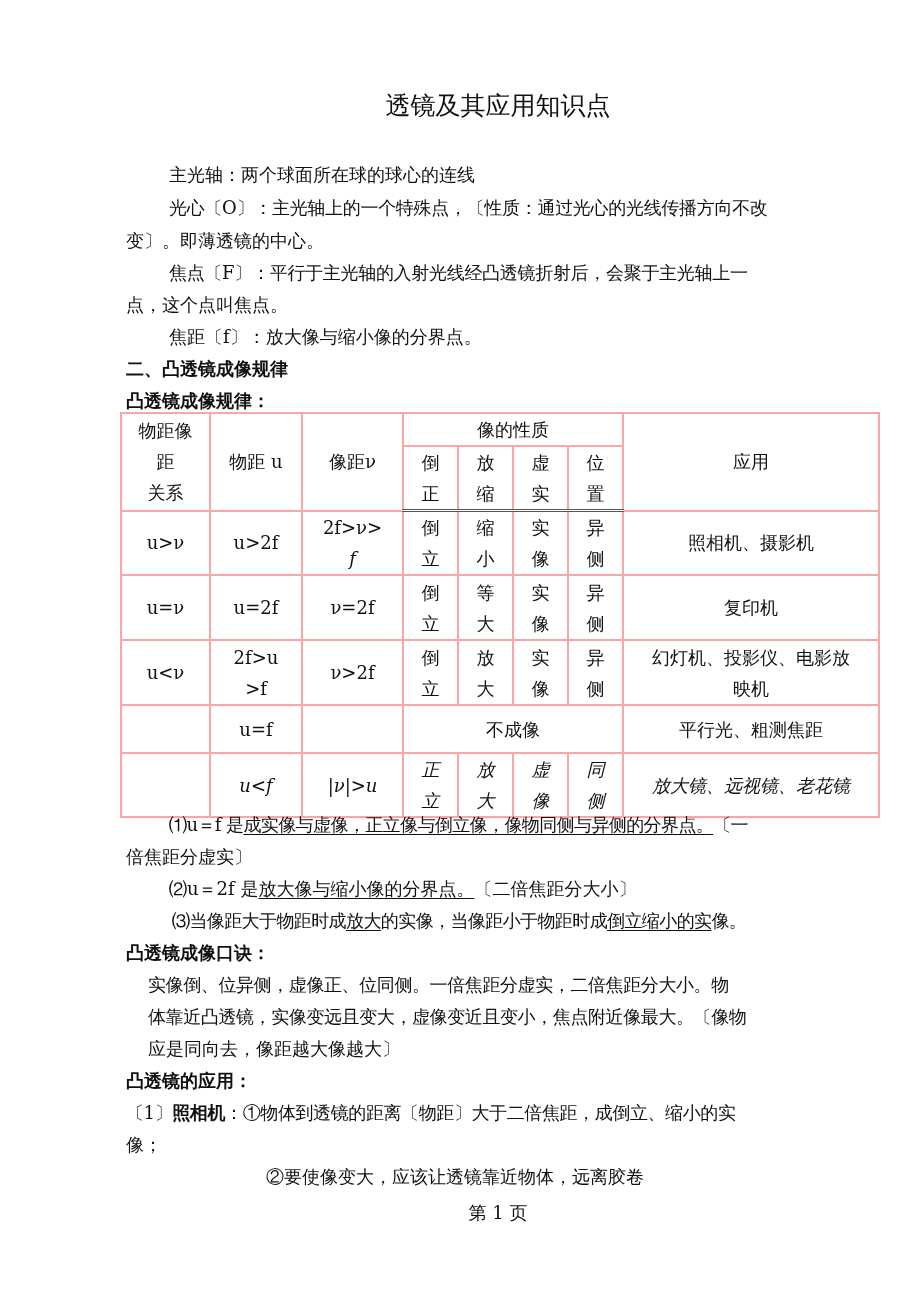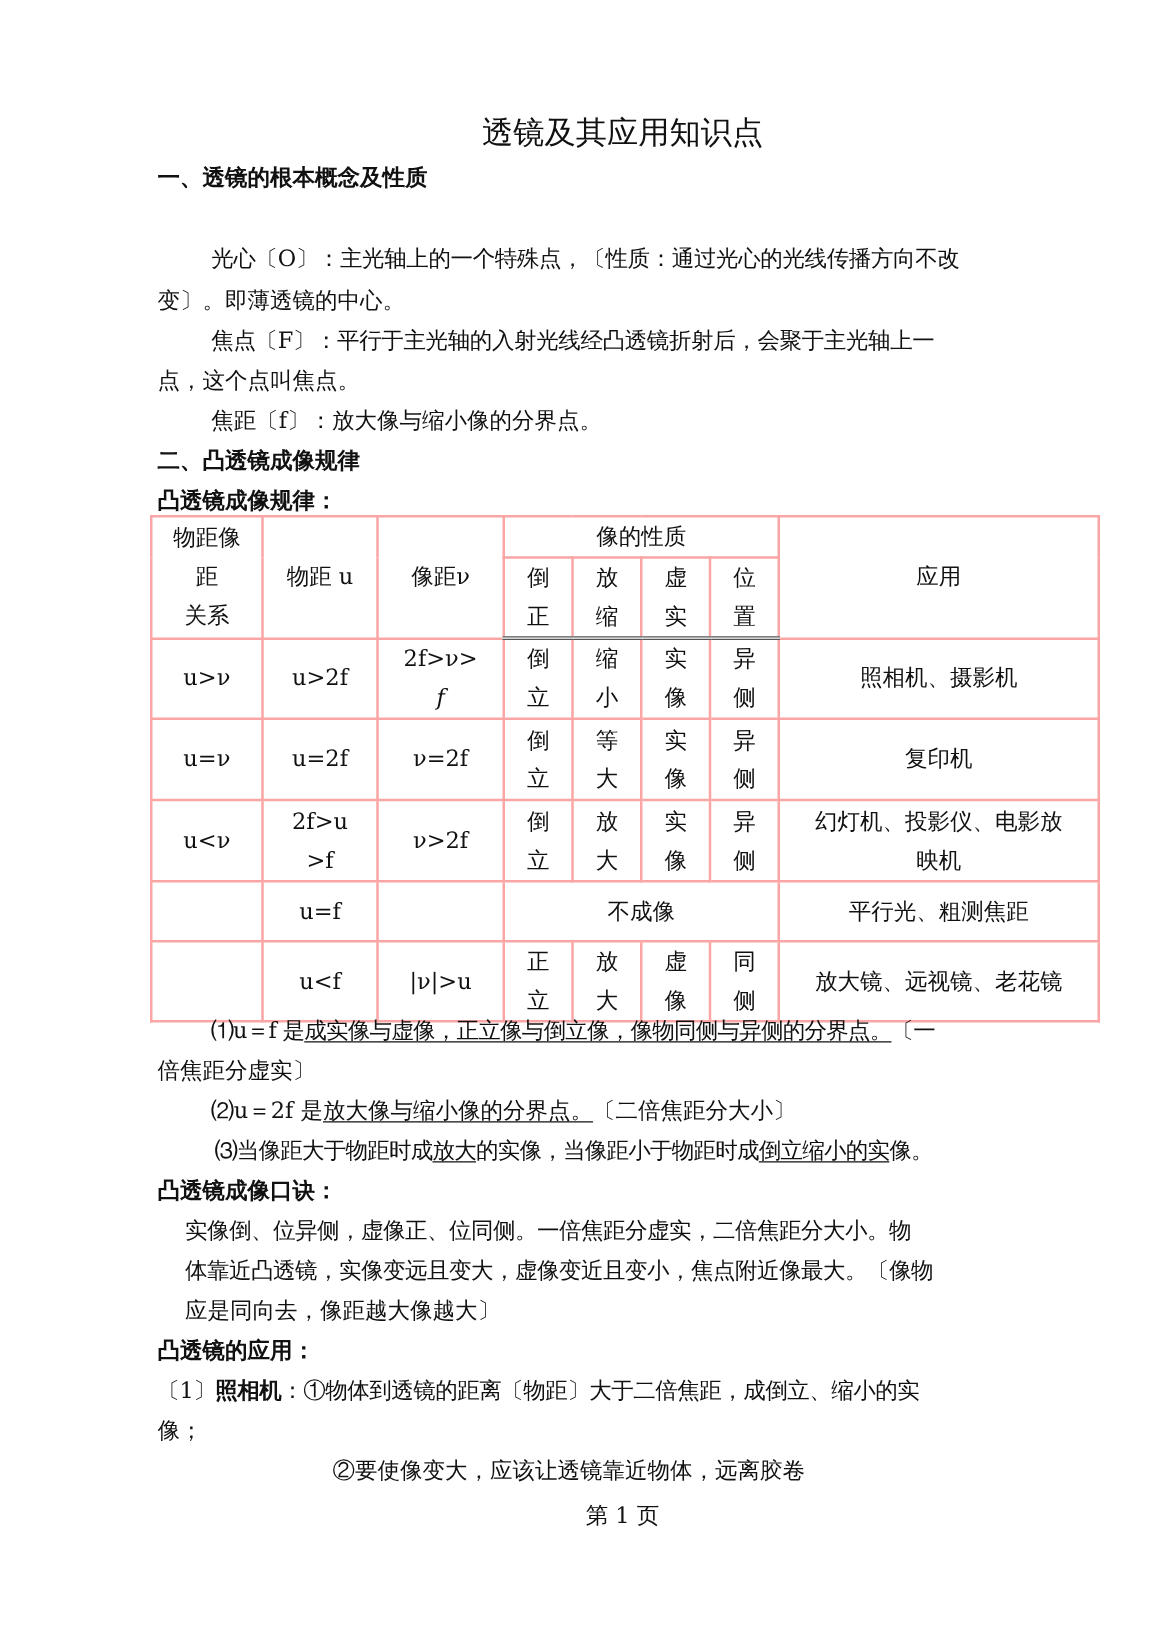--- a/index.html
+++ b/index.html
@@ -45,21 +45,21 @@
     pointer-events: none; white-space: nowrap;
   }
 </style>
 </head>
 <body>
 
 <div class="page">
 
   <div class="abs title">透镜及其应用知识点</div>
 
-  <div class="abs h" style="left:88px; top:130px;">一、透镜的根本概念及性质</div>
+  <div class="abs p" style="left:131px; top:162px;">主光轴：两个球面所在球的球心的连线</div>
   <div class="abs p" style="left:131px; top:195px; letter-spacing:-0.3px;">光心〔O〕：主光轴上的一个特殊点，〔性质：通过光心的光线传播方向不改</div>
   <div class="abs p" style="left:88px; top:228px;">变〕。即薄透镜的中心。</div>
   <div class="abs p" style="left:131px; top:260px; letter-spacing:-0.3px;">焦点〔F〕：平行于主光轴的入射光线经凸透镜折射后，会聚于主光轴上一</div>
   <div class="abs p" style="left:88px; top:292px;">点，这个点叫焦点。</div>
   <div class="abs p" style="left:131px; top:324px;">焦距〔f〕：放大像与缩小像的分界点。</div>
 
   <div class="abs h" style="left:88px; top:356px;">二、凸透镜成像规律</div>
   <div class="abs h" style="left:88px; top:388px;">凸透镜成像规律：</div>
 
   <table class="lens">
@@ -183,21 +183,21 @@
     </tr>
 
     <tr style="height:48px;">
       <td></td>
       <td>u=f</td>
       <td></td>
       <td colspan="4">不成像</td>
       <td>平行光、粗测焦距</td>
     </tr>
 
-    <tr style="height:64px;">
+    <tr style="height:64px;font-style:italic;">
       <td></td>
       <td>u&lt;f</td>
       <td>|ν|&gt;u</td>
       <td>
             <div>正</div>
             <div>立</div>
           </td>
       <td>
             <div>放</div>
             <div>大</div>

